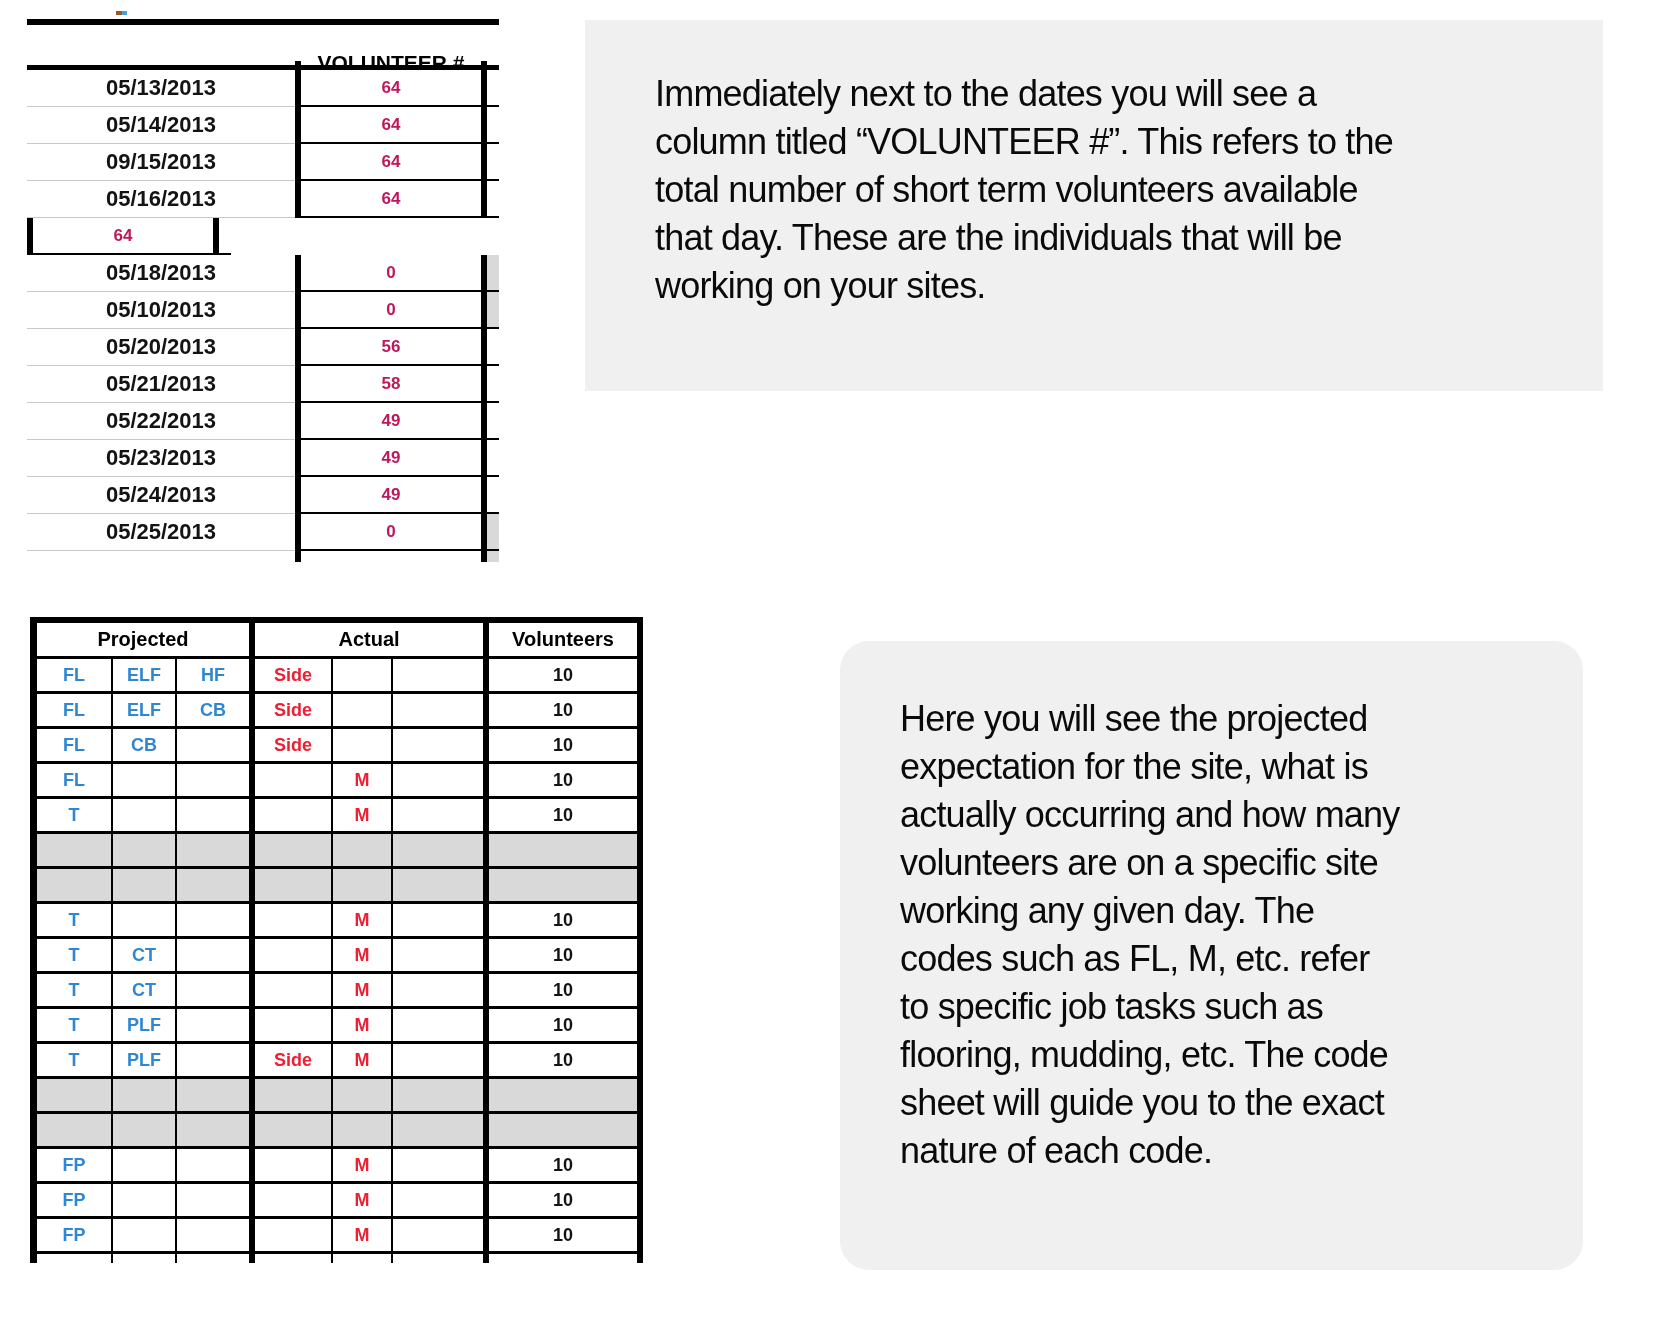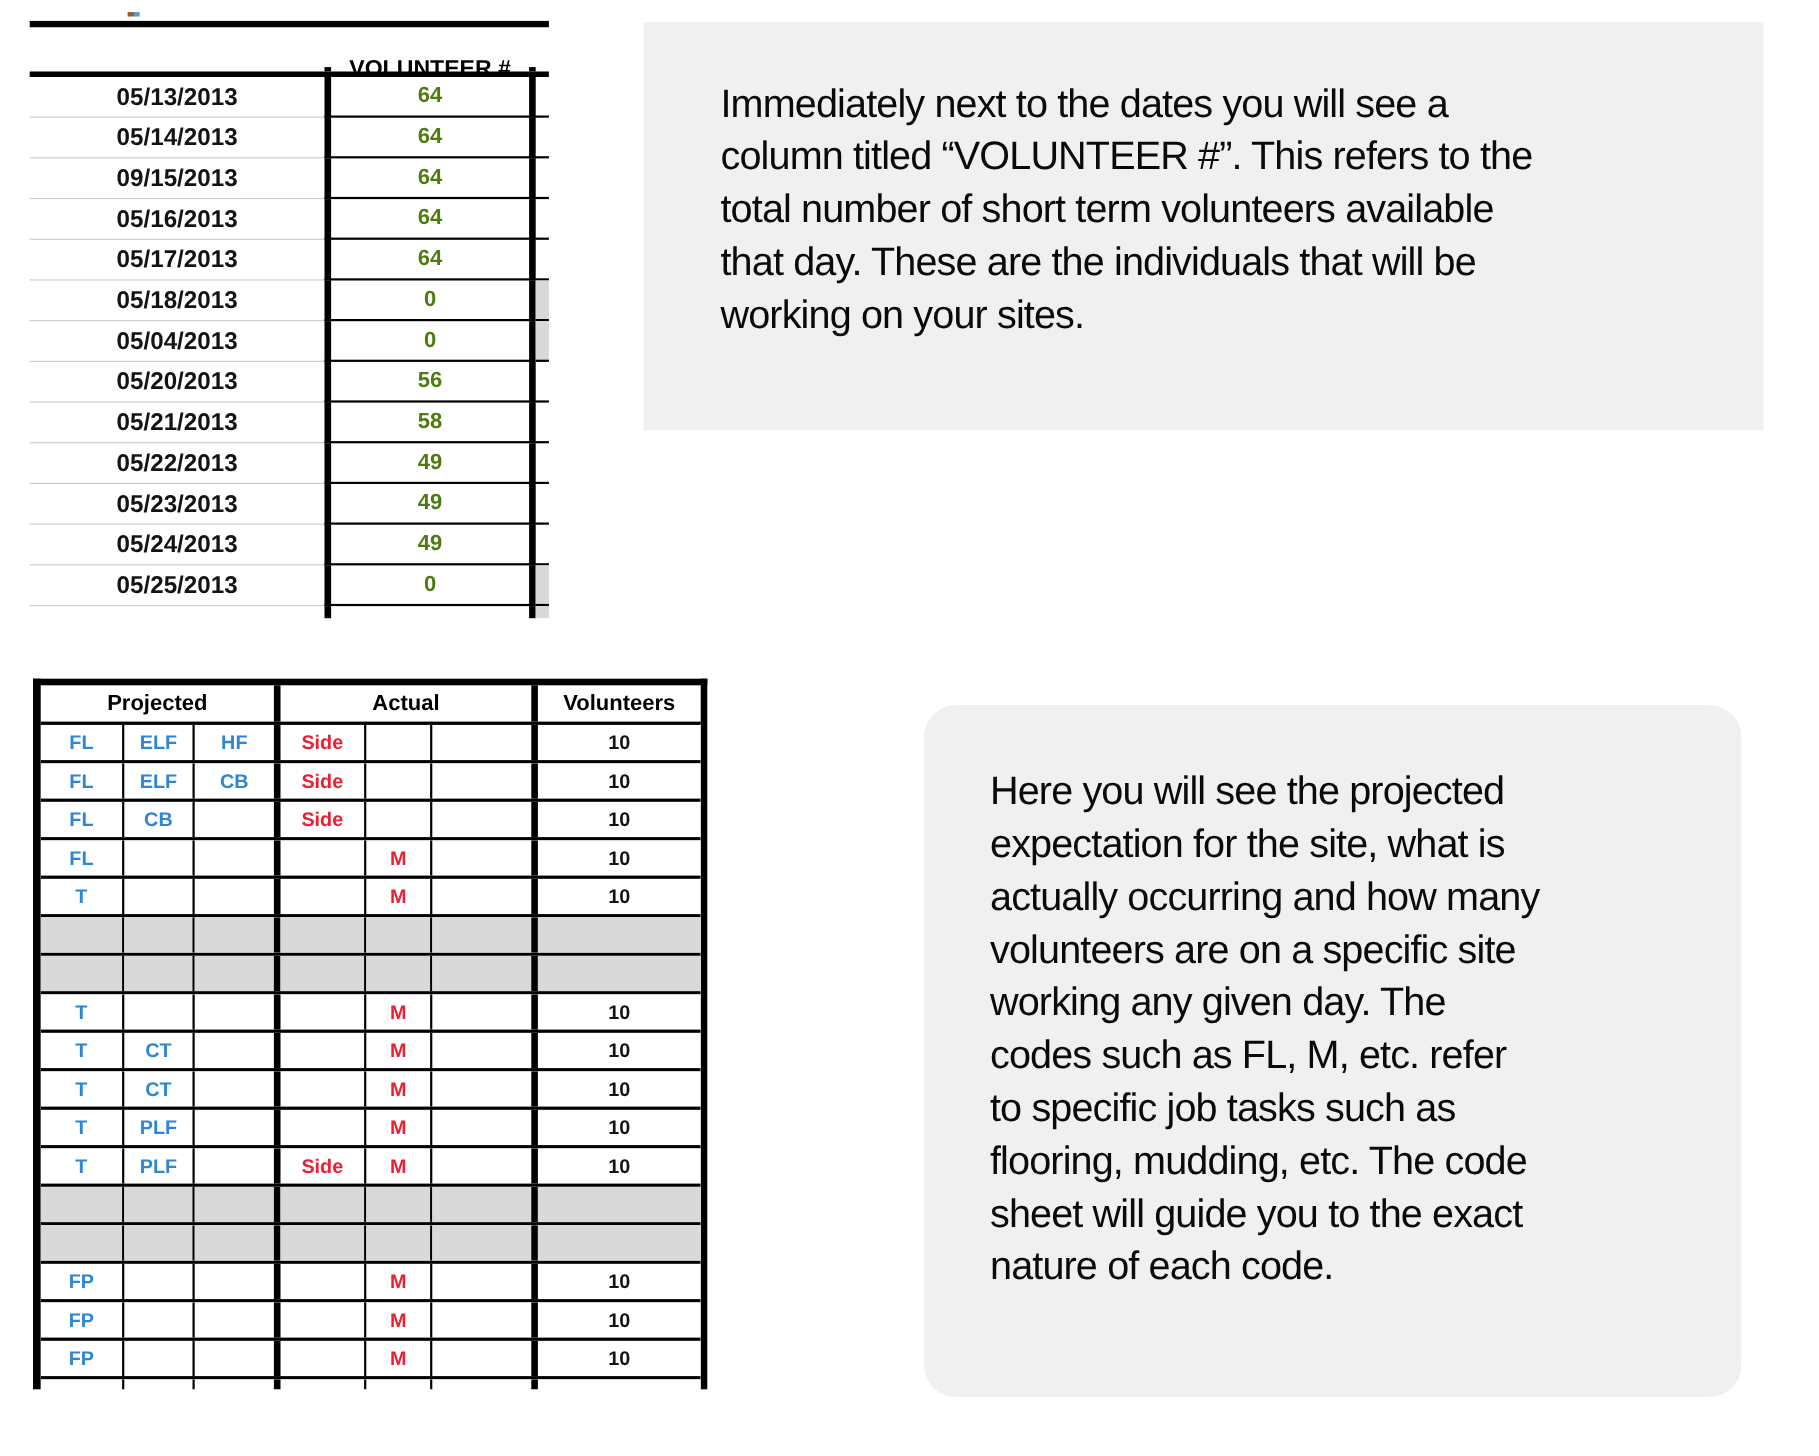--- a/index.html
+++ b/index.html
@@ -26,21 +26,21 @@
   .vt-sliver-head { width:12px; }
   .vt-row { display:flex; height:37px; background:#fff; }
   .vt-date {
     width:268px; border-bottom:1px solid #c9c9c9;
     display:flex; align-items:center; justify-content:center;
     font-weight:bold; font-size:22px; color:#131313;
   }
   .vt-count {
     width:180px; border-left:6px solid #000; border-right:6px solid #000; border-bottom:2px solid #000;
     display:flex; align-items:center; justify-content:center;
-    font-weight:bold; font-size:20px; color:#4d7c0f;
+    font-weight:bold; font-size:17px; color:#be185d;
   }
   .vt-sliver { width:12px; border-bottom:2px solid #000; }
   .vt-sliver.shaded { background:var(--row-gray,#d9d9d9); }
   .vt-row.partial { height:11px; }
   .vt-row.partial .vt-date, .vt-row.partial .vt-count, .vt-row.partial .vt-sliver { border-bottom:none; }
 
   
   .note { position:absolute; background:var(--note-bg,#f0f0f0); }
   .note1 { left:585px; top:20px; width:1018px; height:371px; }
   .note2 { left:840px; top:641px; width:743px; height:629px;border-radius:29px; }
@@ -114,33 +114,32 @@
     <div class="vt-sliver"></div>
   </div>
 
   <div class="vt-row">
     <div class="vt-date">05/16/2013</div>
     <div class="vt-count">64</div>
     <div class="vt-sliver"></div>
   </div>
 
   <div class="vt-row">
-    <div class="vt-date">05/17/2013</div>
     <div class="vt-count">64</div>
     <div class="vt-sliver"></div>
   </div>
 
   <div class="vt-row">
     <div class="vt-date">05/18/2013</div>
     <div class="vt-count">0</div>
     <div class="vt-sliver shaded"></div>
   </div>
 
   <div class="vt-row">
-    <div class="vt-date">05/04/2013</div>
+    <div class="vt-date">05/10/2013</div>
     <div class="vt-count">0</div>
     <div class="vt-sliver shaded"></div>
   </div>
 
   <div class="vt-row">
     <div class="vt-date">05/20/2013</div>
     <div class="vt-count">56</div>
     <div class="vt-sliver"></div>
   </div>
 

